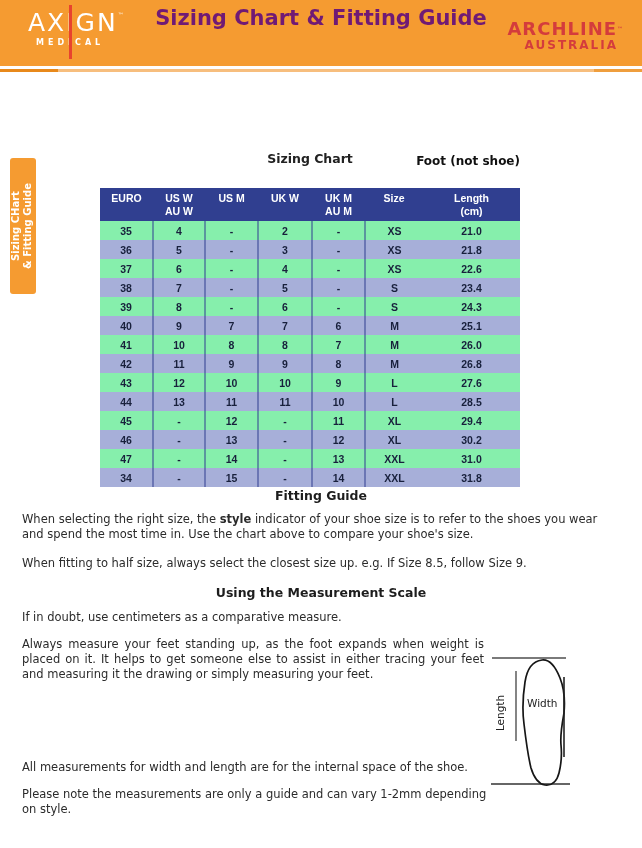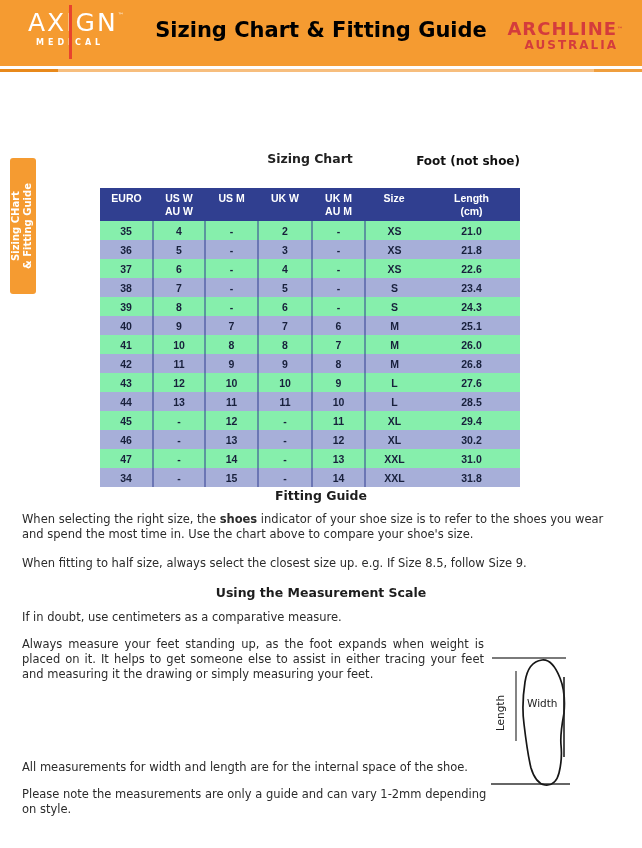--- a/index.html
+++ b/index.html
@@ -6,22 +6,22 @@
   .page{position:relative;width:642px;height:848px;background:#ffffff;overflow:hidden;
         font-family:"DejaVu Sans",sans-serif;color:#2b2b2b;}
 
   
   .header{position:absolute;left:0;top:0;width:642px;height:66px;background:#F59B31;}
   .logo-axign{position:absolute;left:28px;top:10px;color:#fff;}
   .axign-word{font-size:25px;letter-spacing:2px;line-height:26px;font-weight:400;}
   .axign-tm{font-size:6px;vertical-align:top;line-height:10px;}
   .axign-sub{font-size:8px;font-weight:bold;letter-spacing:4px;margin-top:2px;margin-left:8px;}
   .axign-bar{position:absolute;left:41px;top:-5px;width:3px;height:54px;background:#E8432E;}
-  .doc-title{position:absolute;left:50%;top:18px;transform:translateX(-50%);
-             font-size:21px;font-weight:bold;color:#000000;white-space:nowrap;}
+  .doc-title{position:absolute;left:50%;top:6px;transform:translateX(-50%);
+             font-size:21px;font-weight:bold;color:#701a75;white-space:nowrap;}
   .logo-archline{position:absolute;right:18px;top:20px;text-align:right;color:#D43C3C;}
   .arch-word{font-size:18px;font-weight:bold;letter-spacing:1px;line-height:18px;}
   .arch-tm{font-size:6px;vertical-align:top;}
   .arch-sub{font-size:12px;font-weight:bold;letter-spacing:2px;margin-top:0;padding-right:6px;}
   .header-rule{position:absolute;left:0;top:69px;width:642px;height:3px;background:#F7BE7E;}
   .header-rule::before{content:"";position:absolute;left:0;top:0;width:58px;height:3px;background:#E8891B;}
   .header-rule::after{content:"";position:absolute;right:0;top:0;width:48px;height:3px;background:#F0A softly;}
   .header-rule::after{content:"";position:absolute;right:0;top:0;width:48px;height:3px;background:#EF9E3D;}
 
   
@@ -248,21 +248,21 @@
           <td class="c2">15</td>
           <td class="c3">-</td>
           <td class="c4">14</td>
           <td class="c5">XXL</td>
           <td class="c6">31.8</td>
         </tr>
       </tbody>
   </table>
 
   <div class="sec-heading" style="top:488px">Fitting Guide</div>
-  <div class="para" id="fg-p1"><span>When selecting the right size, the </span><span class="bold">shoes</span><span> indicator of your shoe size is to refer to the shoes you wear and spend the most time in. Use the chart above to compare your shoe's size.</span></div>
+  <div class="para" id="fg-p1"><span>When selecting the right size, the </span><span class="bold">style</span><span> indicator of your shoe size is to refer to the shoes you wear and spend the most time in. Use the chart above to compare your shoe's size.</span></div>
   <div class="para" id="fg-p2">When fitting to half size, always select the closest size up. e.g. If Size 8.5, follow Size 9.</div>
 
   <div class="sec-heading" style="top:585px">Using the Measurement Scale</div>
   <div class="para" id="ms-p1">If in doubt, use centimeters as a comparative measure.</div>
   <div class="para" id="ms-p2">Always measure your feet standing up, as the foot expands when weight is placed on it. It helps to get someone else to assist in either tracing your feet and measuring it the drawing or simply measuring your feet.</div>
   <div class="para" id="ms-p4">All measurements for width and length are for the internal space of the shoe.</div>
   <div class="para" id="ms-p5">Please note the measurements are only a guide and can vary 1-2mm depending on style.</div>
 
   <div class="diagram">
     <svg width="156" height="152" viewBox="0 0 156 152">

